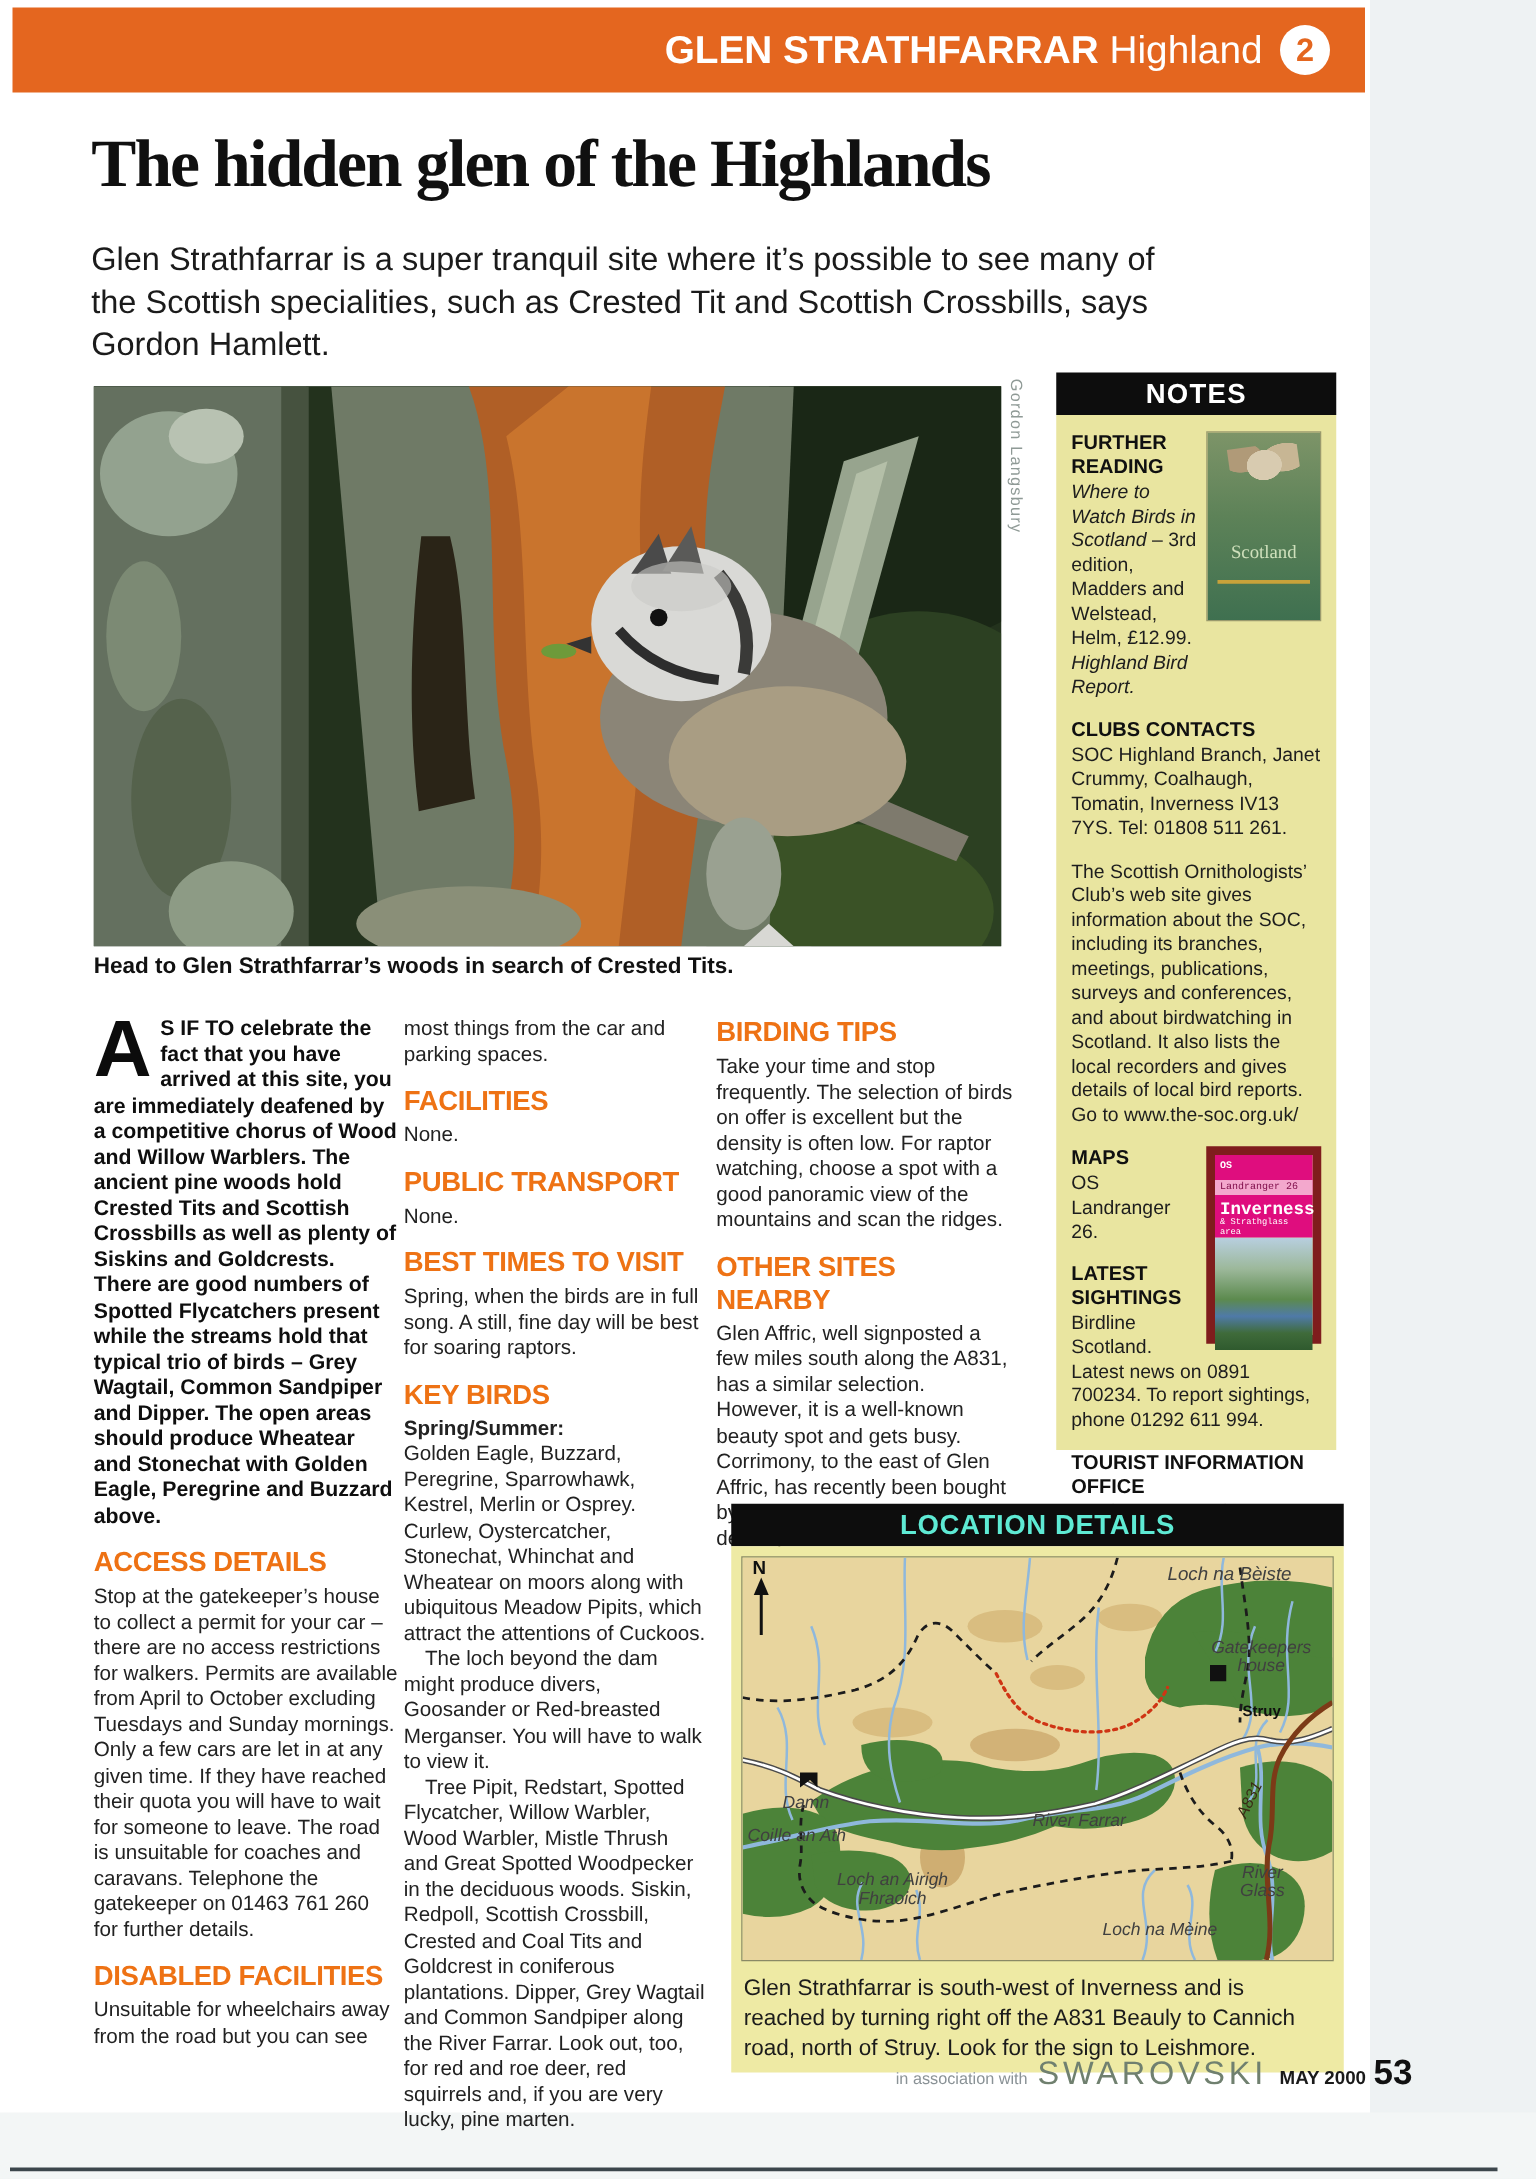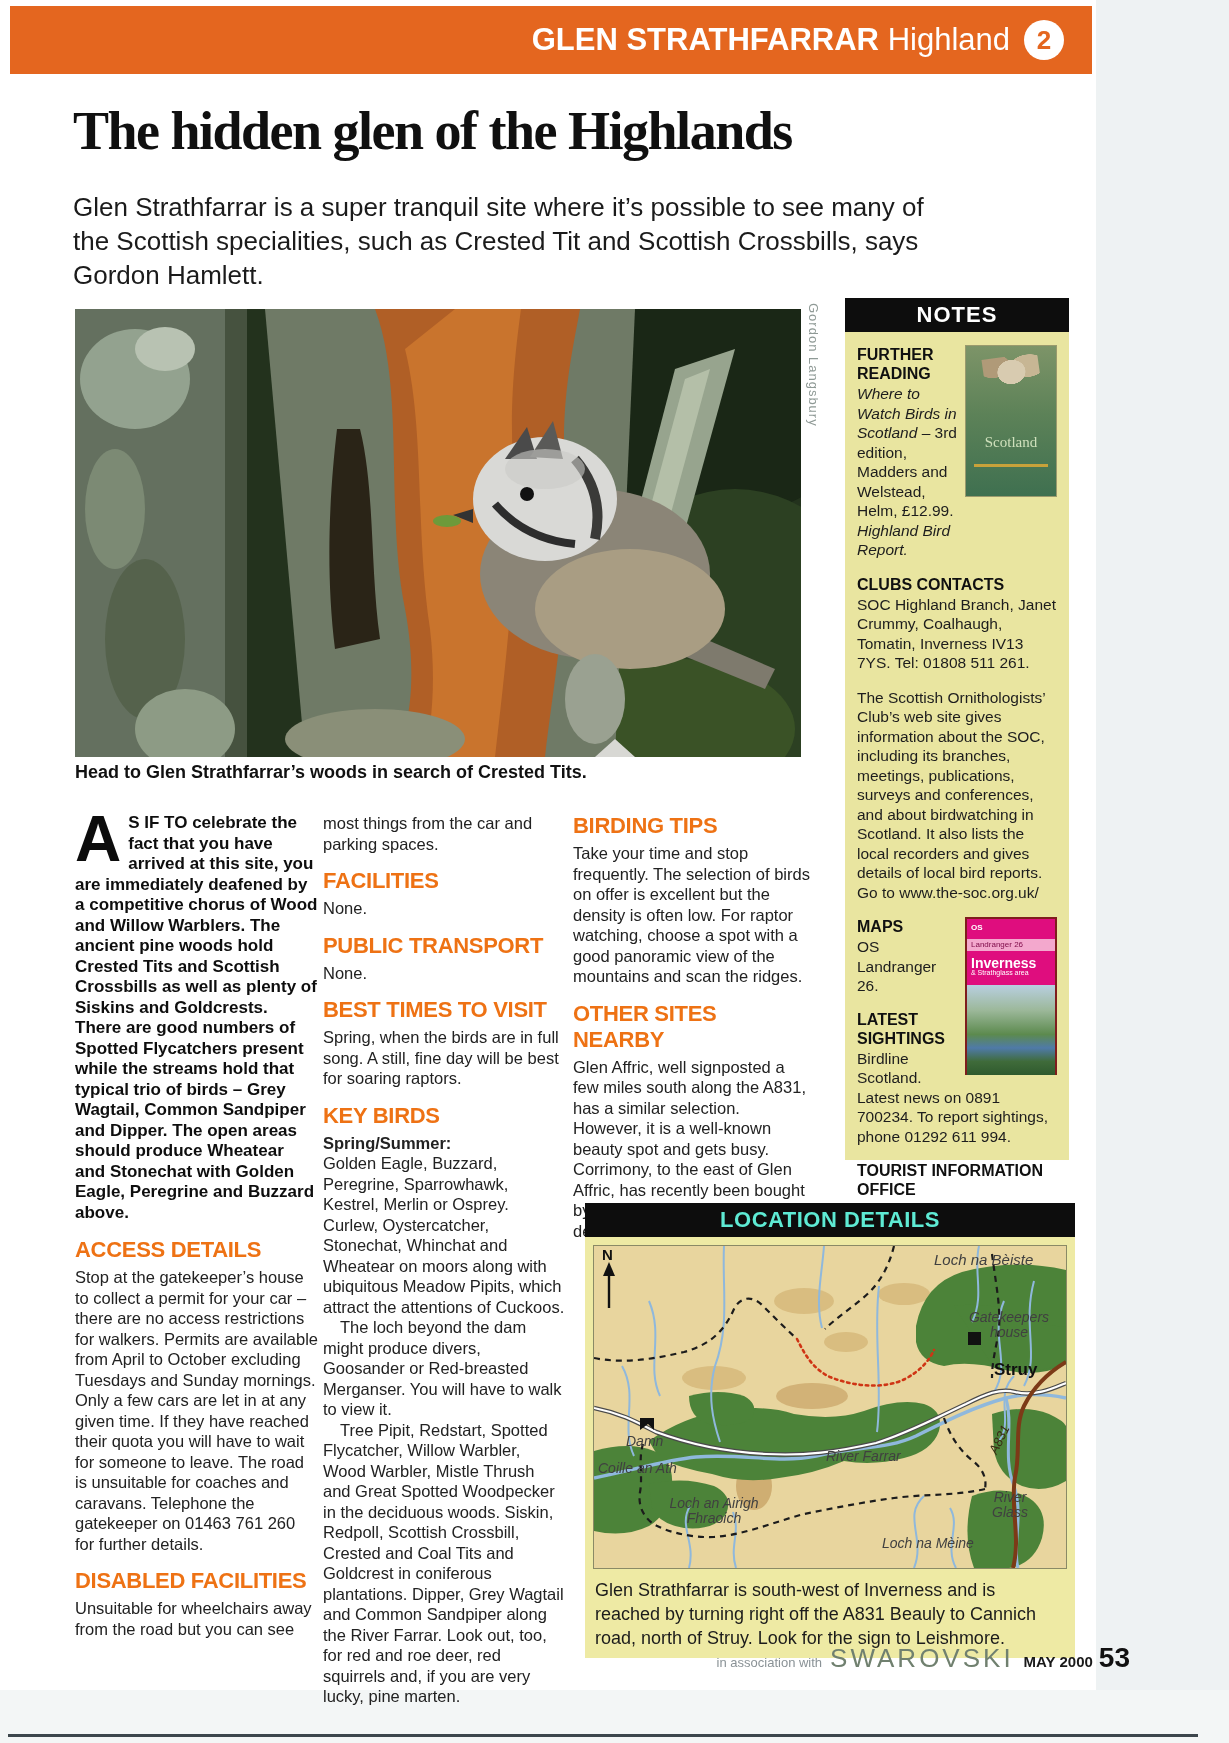--- a/index.html
+++ b/index.html
@@ -59,37 +59,37 @@
   .osprey{position:absolute;left:18px;top:10px;width:56px;height:40px;background:
           radial-gradient(ellipse at 50% 40%, #d8cbb0 0 35%, transparent 36%),
           radial-gradient(ellipse at 20% 20%, #b09a78 0 25%, transparent 26%),
           radial-gradient(ellipse at 80% 30%, #c7b694 0 28%, transparent 29%);
           transform:rotate(-8deg);}
   .book-title{position:absolute;left:0;right:0;top:88px;text-align:center;color:#cfe0bc;
               font-family:"Liberation Serif","DejaVu Serif",serif;font-size:15px;}
   .book-rule{position:absolute;left:8px;right:8px;top:118px;height:3px;background:#c8a23a;}
   .maps-block{margin-bottom:15px;}
   .maps-block::after{content:"";display:block;clear:both;}
-  .os-cover{float:right;width:92px;height:158px;margin:0 0 6px 8px;border:2px solid #7f1d1d;box-sizing:border-box;}
+  .os-cover{float:right;width:92px;height:158px;margin:0 0 6px 8px;border:7px solid #7f1d1d;box-sizing:border-box;font-family:Liberation Mono, monospace;}
   .os-top{height:66px;background:#df0d7e;position:relative;}
   .os-logo{position:absolute;left:4px;top:4px;color:#fff;font-size:8px;font-weight:700;}
   .os-band{position:absolute;left:0;right:0;top:20px;height:12px;background:#f3a8cd;color:#7d0a48;
            font-size:8px;line-height:12px;padding-left:4px;}
   .os-title{position:absolute;left:4px;top:36px;color:#fff;font-weight:800;font-size:14px;}
   .os-sub{position:absolute;left:4px;top:50px;color:#fff;font-size:7px;}
   .os-photo{height:90px;background:linear-gradient(180deg,#b8cfe0 0%,#9cb89a 28%,#5c8a4e 55%,#4f7aa8 70%,#3f6b3a 85%,#2f5a2e 100%);}
 
   
   .location{position:absolute;left:585px;top:1203px;width:490px;}
   .loc-bar{height:34px;background:#0d0d0d;color:#5eead4;font-weight:800;font-size:22px;
            display:flex;align-items:center;justify-content:center;letter-spacing:0.5px;}
   .loc-body{background:#eeeaa4;padding:8px 8px 6px;box-sizing:border-box;}
   .map{position:relative;width:472px;height:322px;border:1px solid #8a8a66;box-sizing:content-box;overflow:hidden;}
   .map-label{position:absolute;font-style:italic;color:#404040;font-size:14px;line-height:15px;}
-  .map-label.bold{font-style:normal;font-weight:800;color:#101010;font-size:17px;}
+  .map-label.bold{font-style:normal;font-weight:800;color:#101010;font-size:12px;}
   .map-label.center{text-align:center;}
   .loc-caption{margin:9px 2px 2px;font-size:18px;line-height:24px;color:#1b1b1b;}
 
   
   .footer{position:absolute;left:700px;top:1642px;width:430px;text-align:right;white-space:nowrap;}
   .footer .assoc{font-size:13px;color:#8a9296;margin-right:8px;}
   .footer .swar{font-size:26px;letter-spacing:3px;color:#70806f;}
   .footer .issue{font-size:15px;font-weight:700;color:#1a1a1a;margin:0 6px 0 10px;}
   .footer .pageno{font-size:28px;font-weight:800;color:#111;}
 </style>

